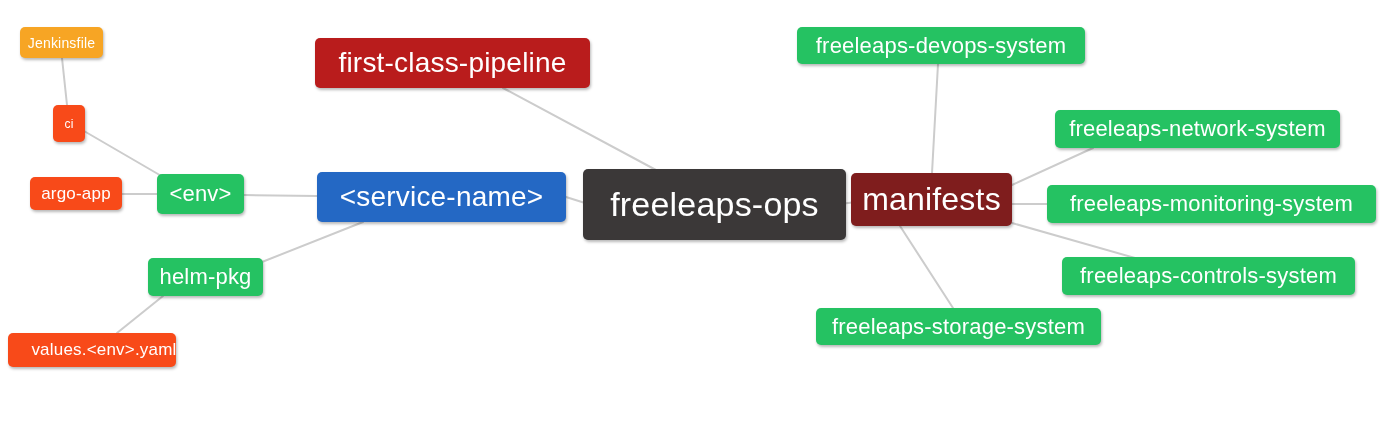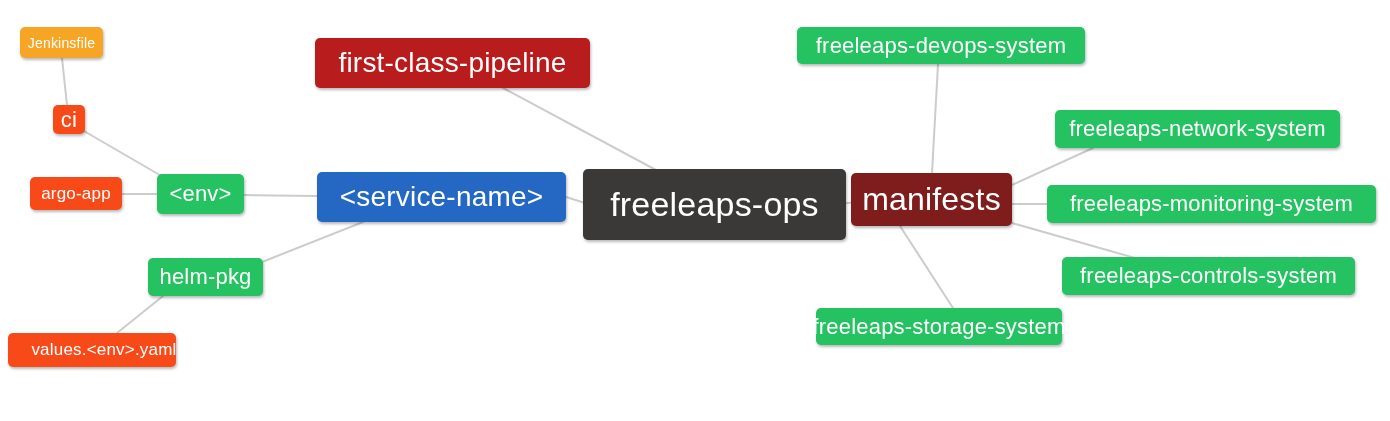--- a/index.html
+++ b/index.html
@@ -83,24 +83,24 @@
       </div>
       <div class="node" style="left: 1055px; top: 110px; width: 285px; height: 38px; background: rgb(37, 194, 98); color: rgb(255, 255, 255); font-size: 22px;">
         <span>freeleaps-network-system</span>
       </div>
       <div class="node" style="left: 1047px; top: 185px; width: 329px; height: 38px; background: rgb(37, 194, 98); color: rgb(255, 255, 255); font-size: 22px;">
         <span>freeleaps-monitoring-system</span>
       </div>
       <div class="node" style="left: 1062px; top: 257px; width: 293px; height: 38px; background: rgb(37, 194, 98); color: rgb(255, 255, 255); font-size: 22px;">
         <span>freeleaps-controls-system</span>
       </div>
-      <div class="node" style="left: 816px; top: 308px; width: 246px; height: 37px; background: rgb(37, 194, 98); color: rgb(255, 255, 255); font-size: 22px;">
+      <div class="node" style="left: 816px; top: 308px; width: 285px; height: 37px; background: rgb(37, 194, 98); color: rgb(255, 255, 255); font-size: 22px;">
         <span>freeleaps-storage-system</span>
       </div>
-      <div class="node" style="left: 53px; top: 105px; width: 32px; height: 29px; background: rgb(248, 74, 25); color: rgb(255, 255, 255); font-size: 22px;">
+      <div class="node" style="left: 53px; top: 105px; width: 32px; height: 37px; background: rgb(248, 74, 25); color: rgb(255, 255, 255); font-size: 12px;">
         <span>ci</span>
       </div>
       <div class="node" style="left: 30px; top: 177px; width: 92px; height: 33px; background: rgb(248, 74, 25); color: rgb(255, 255, 255); font-size: 17px;">
         <span>argo-app</span>
       </div>
       <div class="node" style="left: 8px; top: 333px; width: 168px; height: 34px; background: rgb(248, 74, 25); color: rgb(255, 255, 255); font-size: 17px; padding-left: 24px;">
         <span>values.&lt;env&gt;.yaml</span>
       </div>
       <div class="node" style="left: 20px; top: 27px; width: 83px; height: 31px; background: rgb(247, 165, 36); color: rgb(255, 255, 255); font-size: 14px;">
         <span>Jenkinsfile</span>

